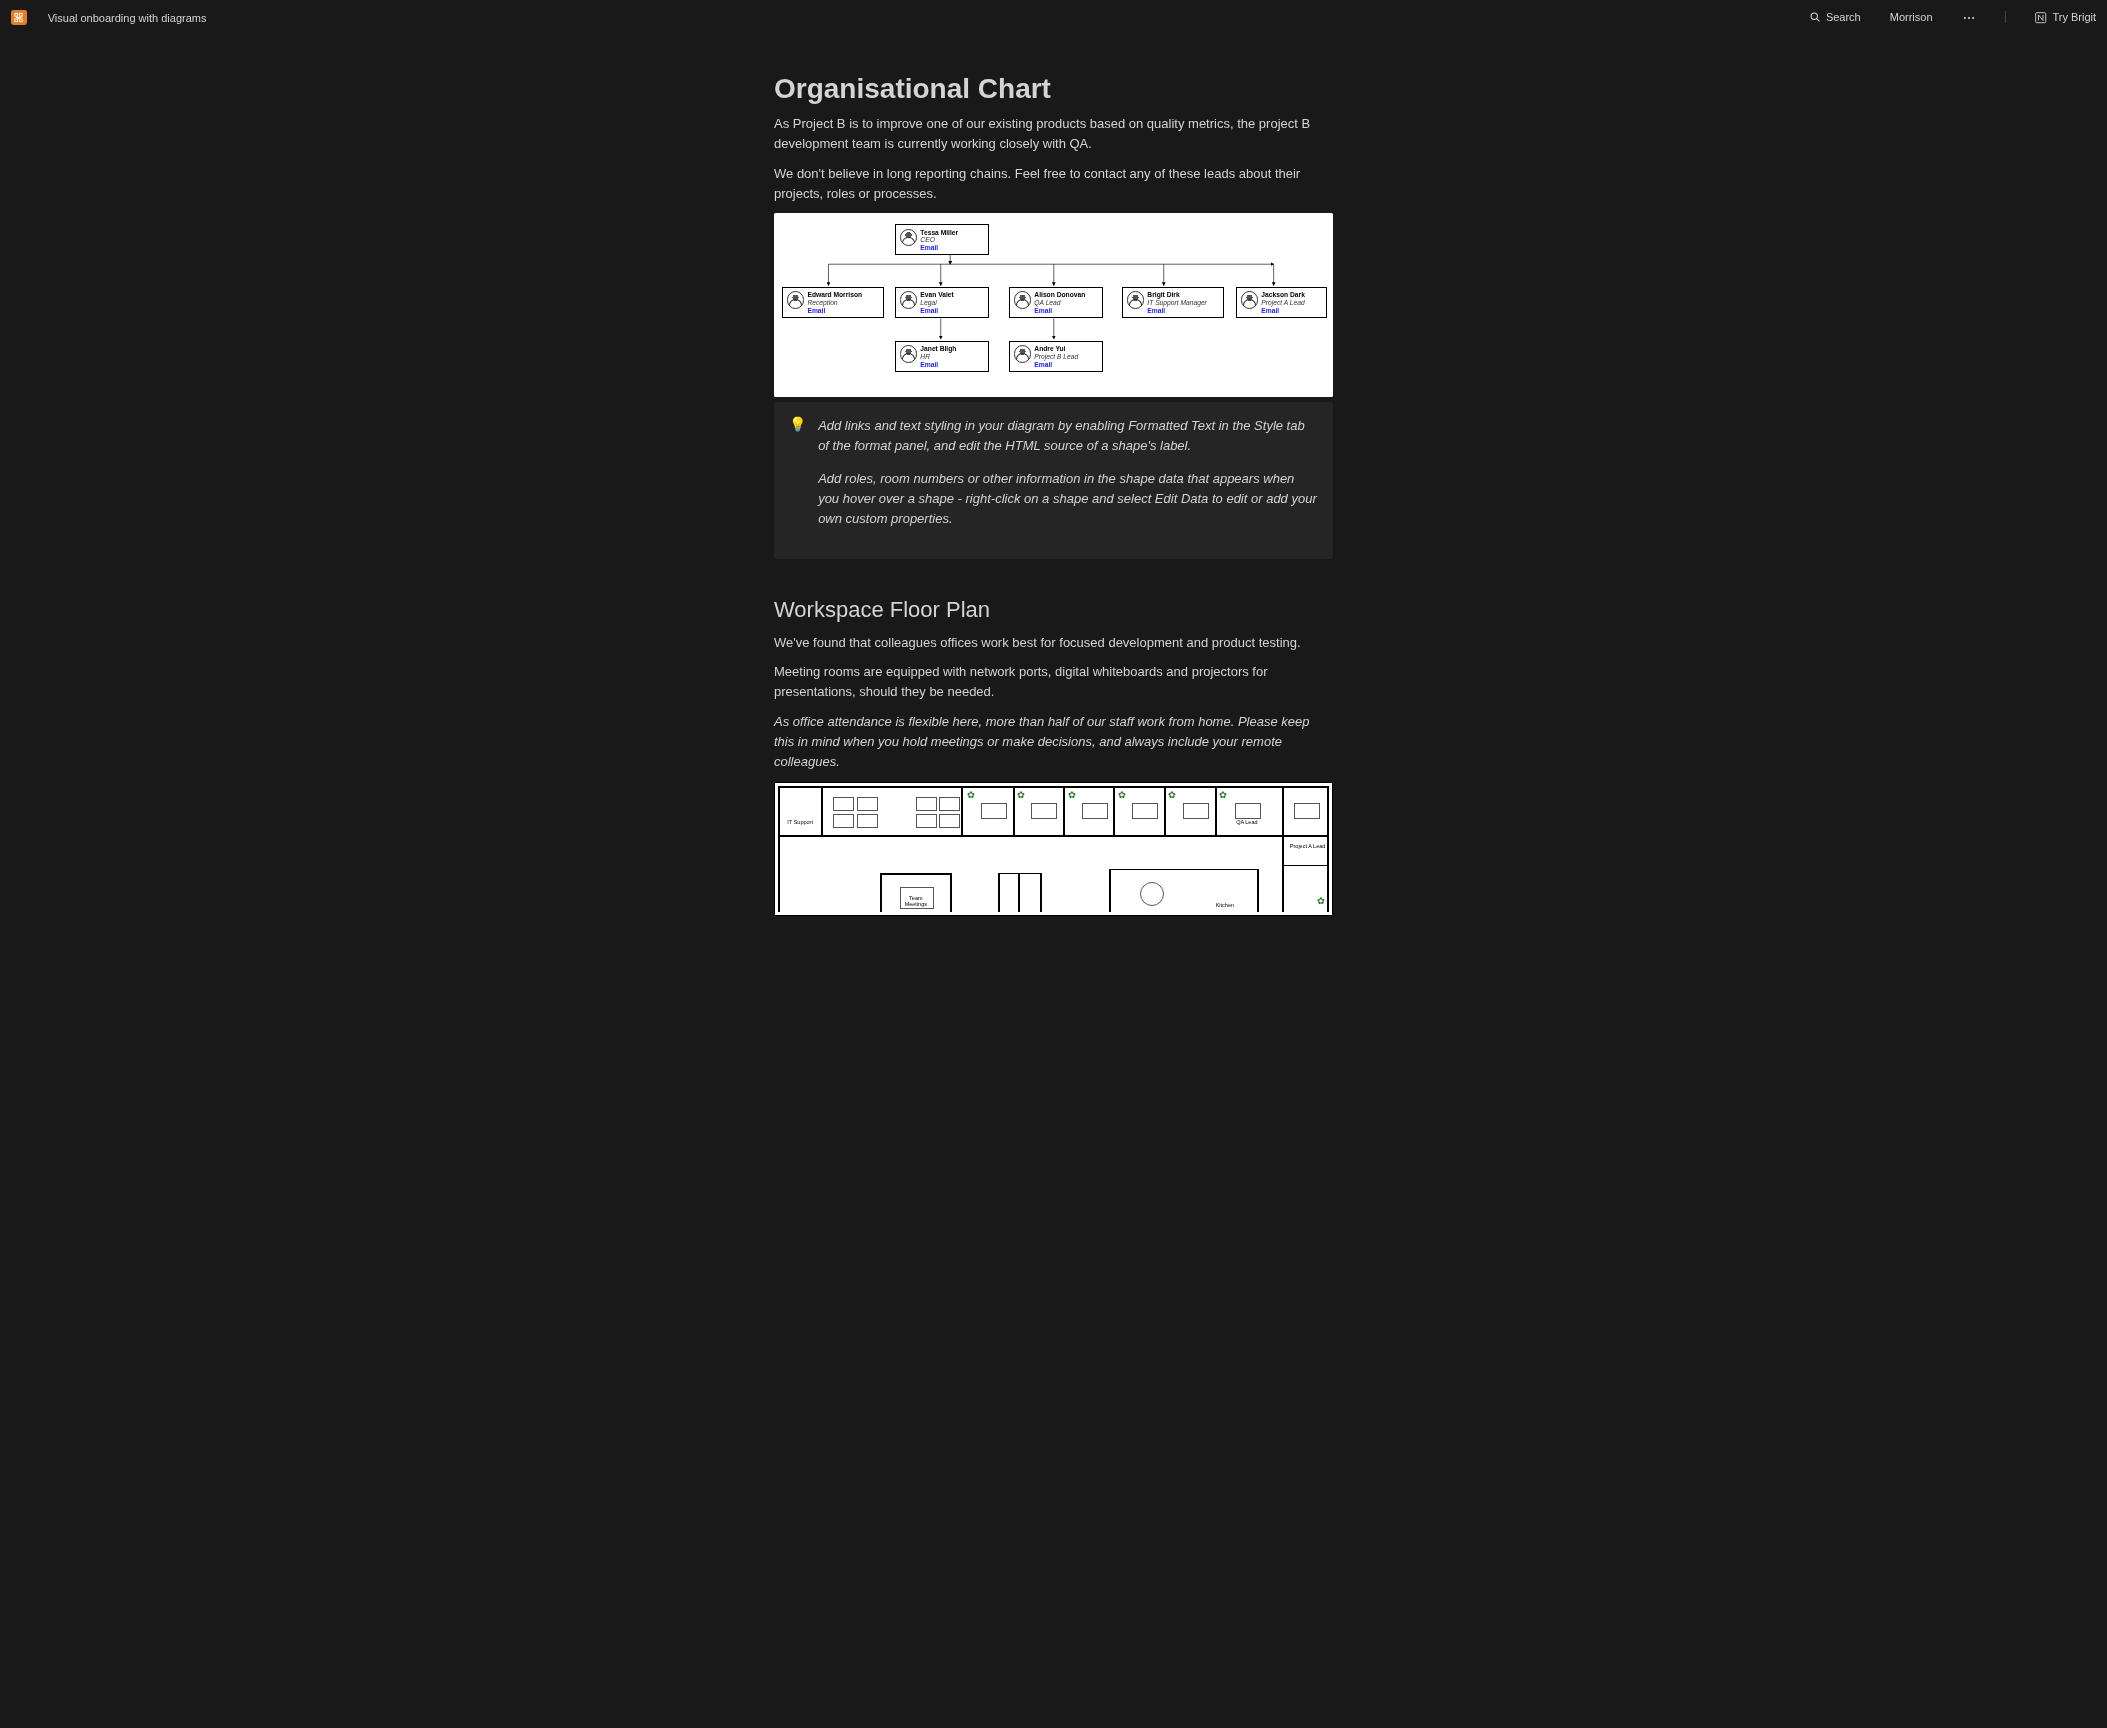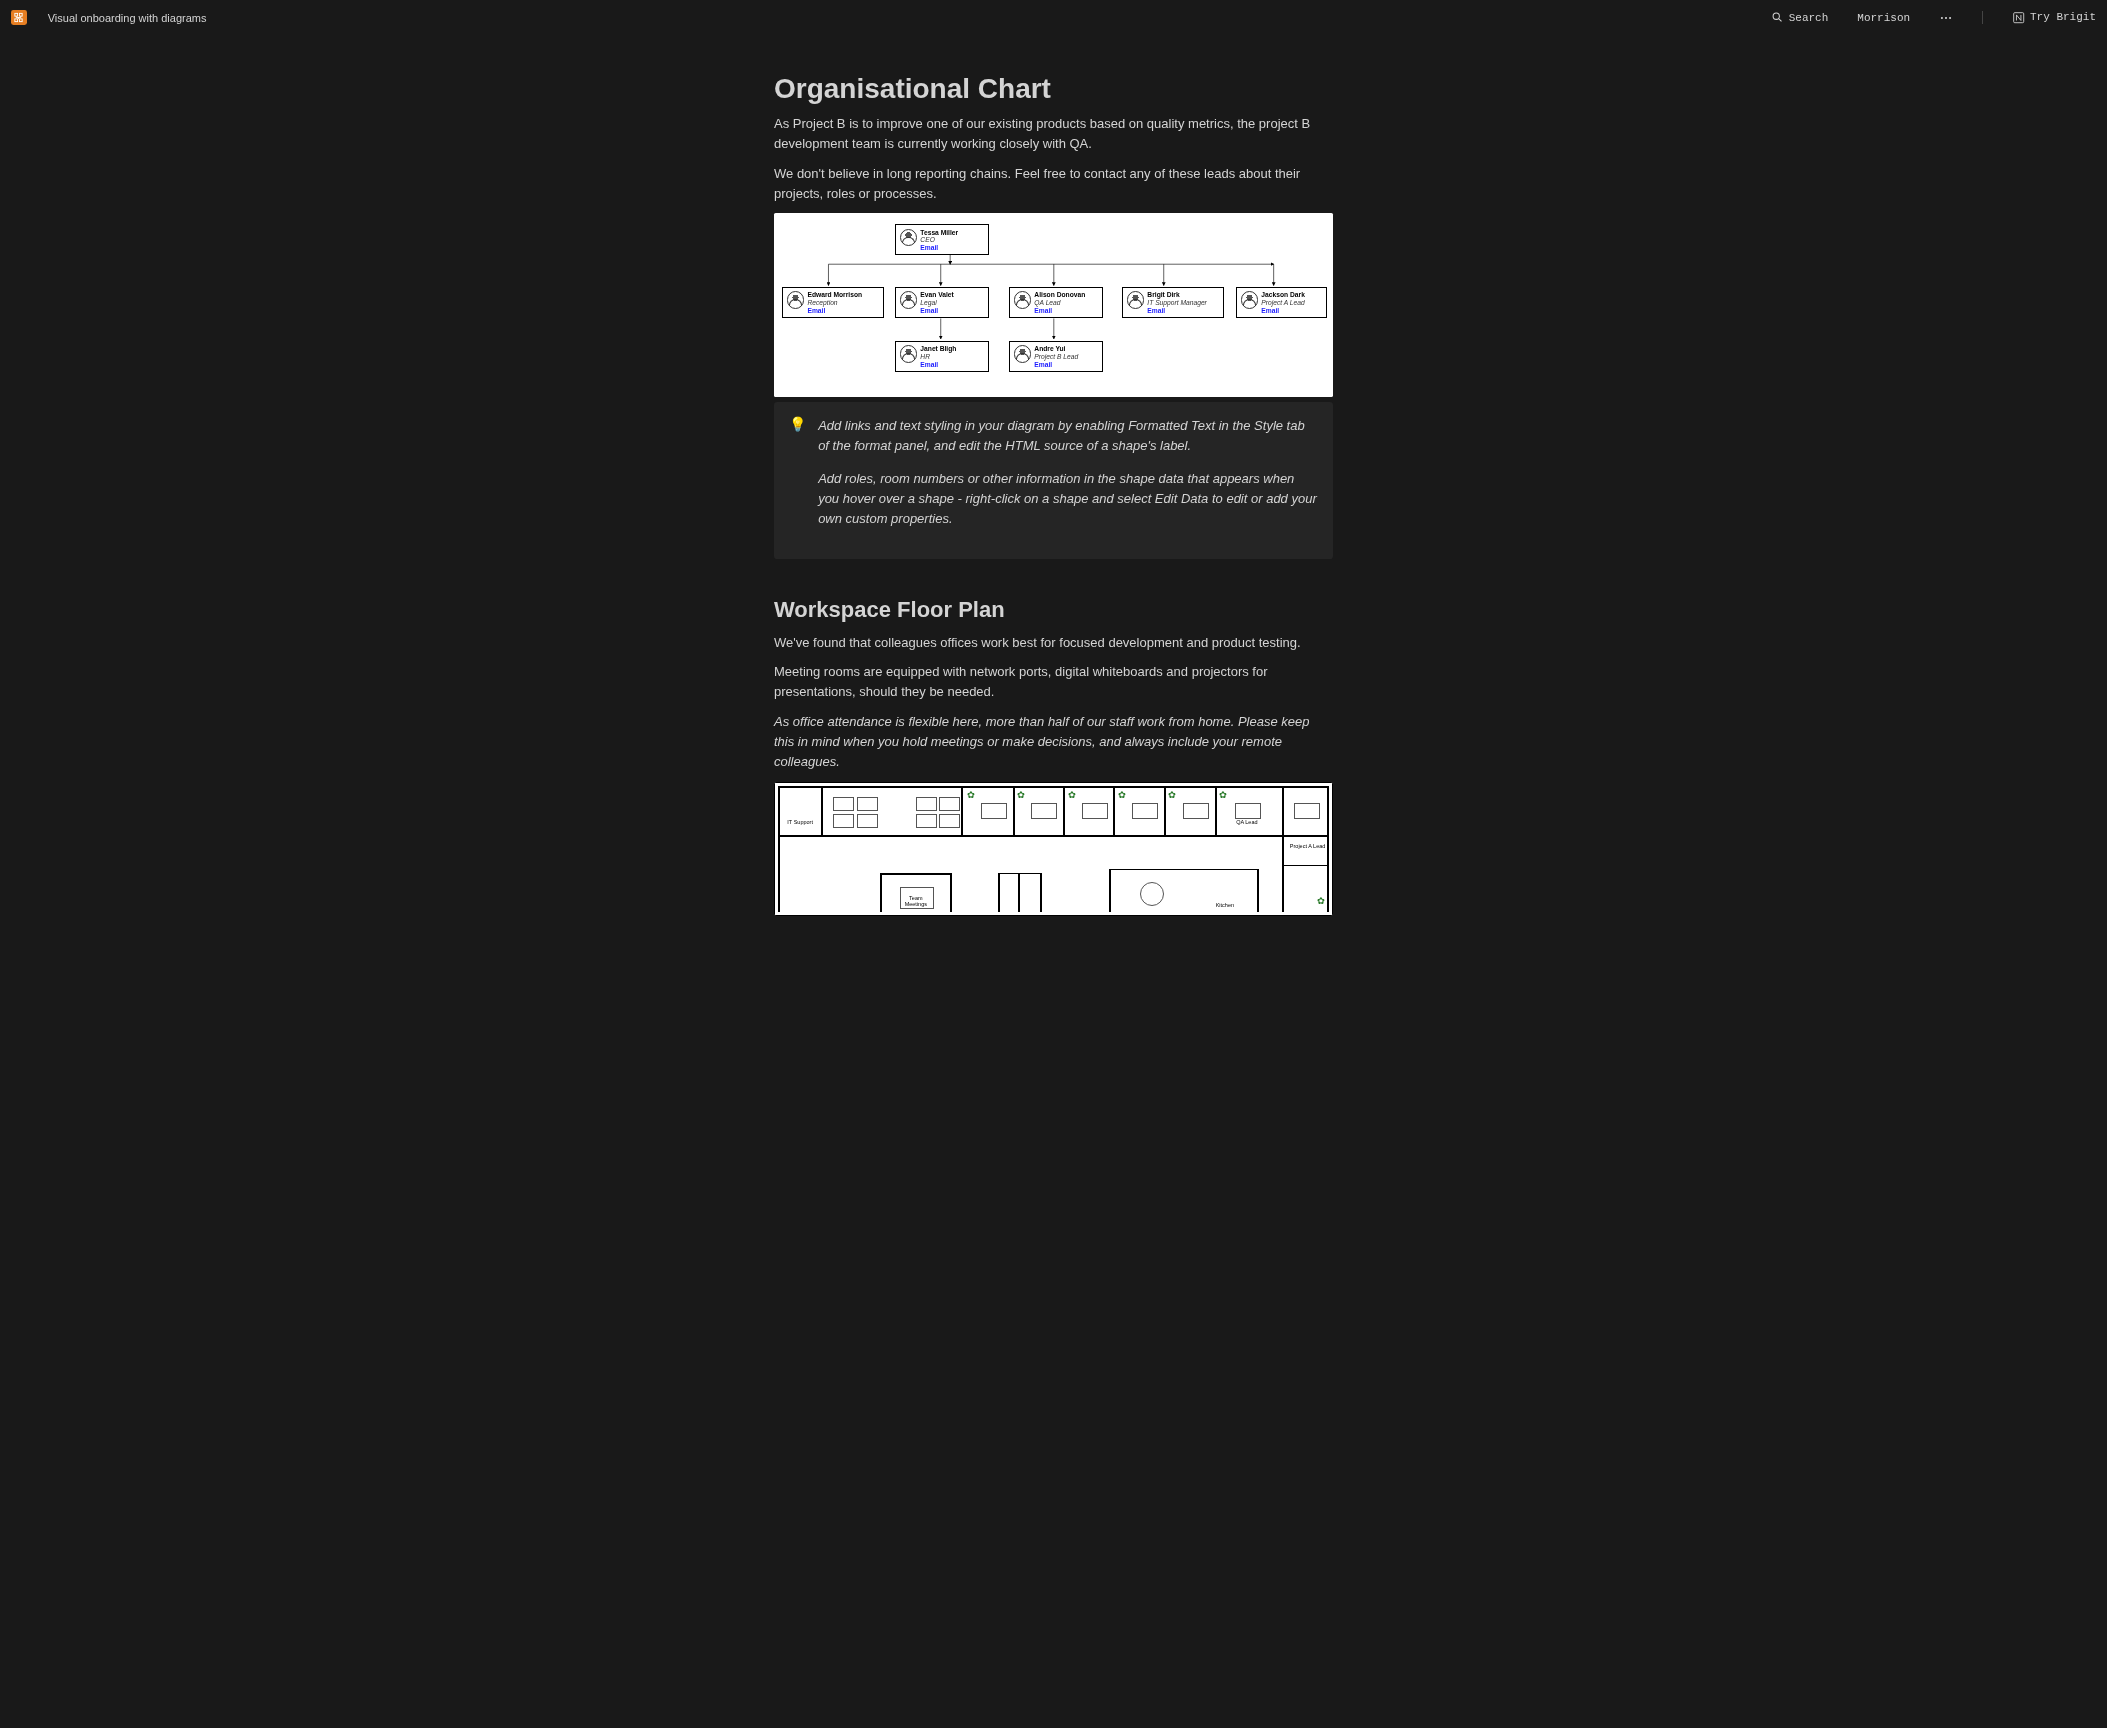--- a/index.html
+++ b/index.html
@@ -1,24 +1,24 @@
 <!DOCTYPE html>
 <html style="font-size:12.6px"><head>
 <meta charset="utf-8">
 <style>
   html,body{margin:0;padding:0;background:#191919;color:#d4d4d4;font-family:-apple-system,BlinkMacSystemFont,"Segoe UI",Helvetica,"Apple Color Emoji",Arial,sans-serif;}
   .topbar{display:flex;align-items:center;height:35px;padding:0 11px;font-size:11px;color:#d4d4d4;}
   .topbar-left{display:flex;align-items:center;gap:21px;}
   .page-icon{width:15.7px;height:15.7px;background:#e67e22;border-radius:2.4px;display:flex;align-items:center;justify-content:center;font-size:9.4px;color:#fff;}
-  .topbar-right{margin-left:auto;display:flex;align-items:center;gap:29px;font-family:Liberation Mono, monospace;}
+  .topbar-right{margin-left:auto;display:flex;align-items:flex-start;gap:29px;}
   .topbar-btn{display:flex;align-items:center;gap:4.7px;color:#d4d4d4;cursor:pointer;}
   .sep{width:0.8px;height:12.6px;background:#444;}
   .content{max-width:559px;margin:0 auto;padding:15.7px 0 47px;}
   h1{color:#d4d4d4;font-weight:700;font-size:28px;margin:22px 0 6.3px;}
-  h2{color:#d4d4d4;font-weight:700;font-size:22px;margin:38px 0 3.1px;}
+  h2{color:#d4d4d4;font-weight:400;font-size:22px;margin:38px 0 3.1px;}
   p{font-size:13px;line-height:1.55;color:#d4d4d4;margin:9.4px 0;}
   p.ital{font-style:italic;}
   .callout{background:#252525;border-radius:3.1px;padding:14px 15.7px;display:flex;gap:11px;margin-top:4.7px;}
   .callout-emoji{font-size:14px;flex:0 0 auto;}
   .callout-text{font-style:italic;color:#d4d4d4;font-size:13px;line-height:1.55;}
   .callout-text p{margin:0 0 12.6px;font-style:italic;}
   .callout-text p:last-child{margin-bottom:16px;}
   
   .orgchart-embed{background:#fff;border-radius:1.6px;padding:7.9px 4.7px 11px;margin-top:7.9px;}
   .orgchart{position:relative;width:100%;height:165px;}

